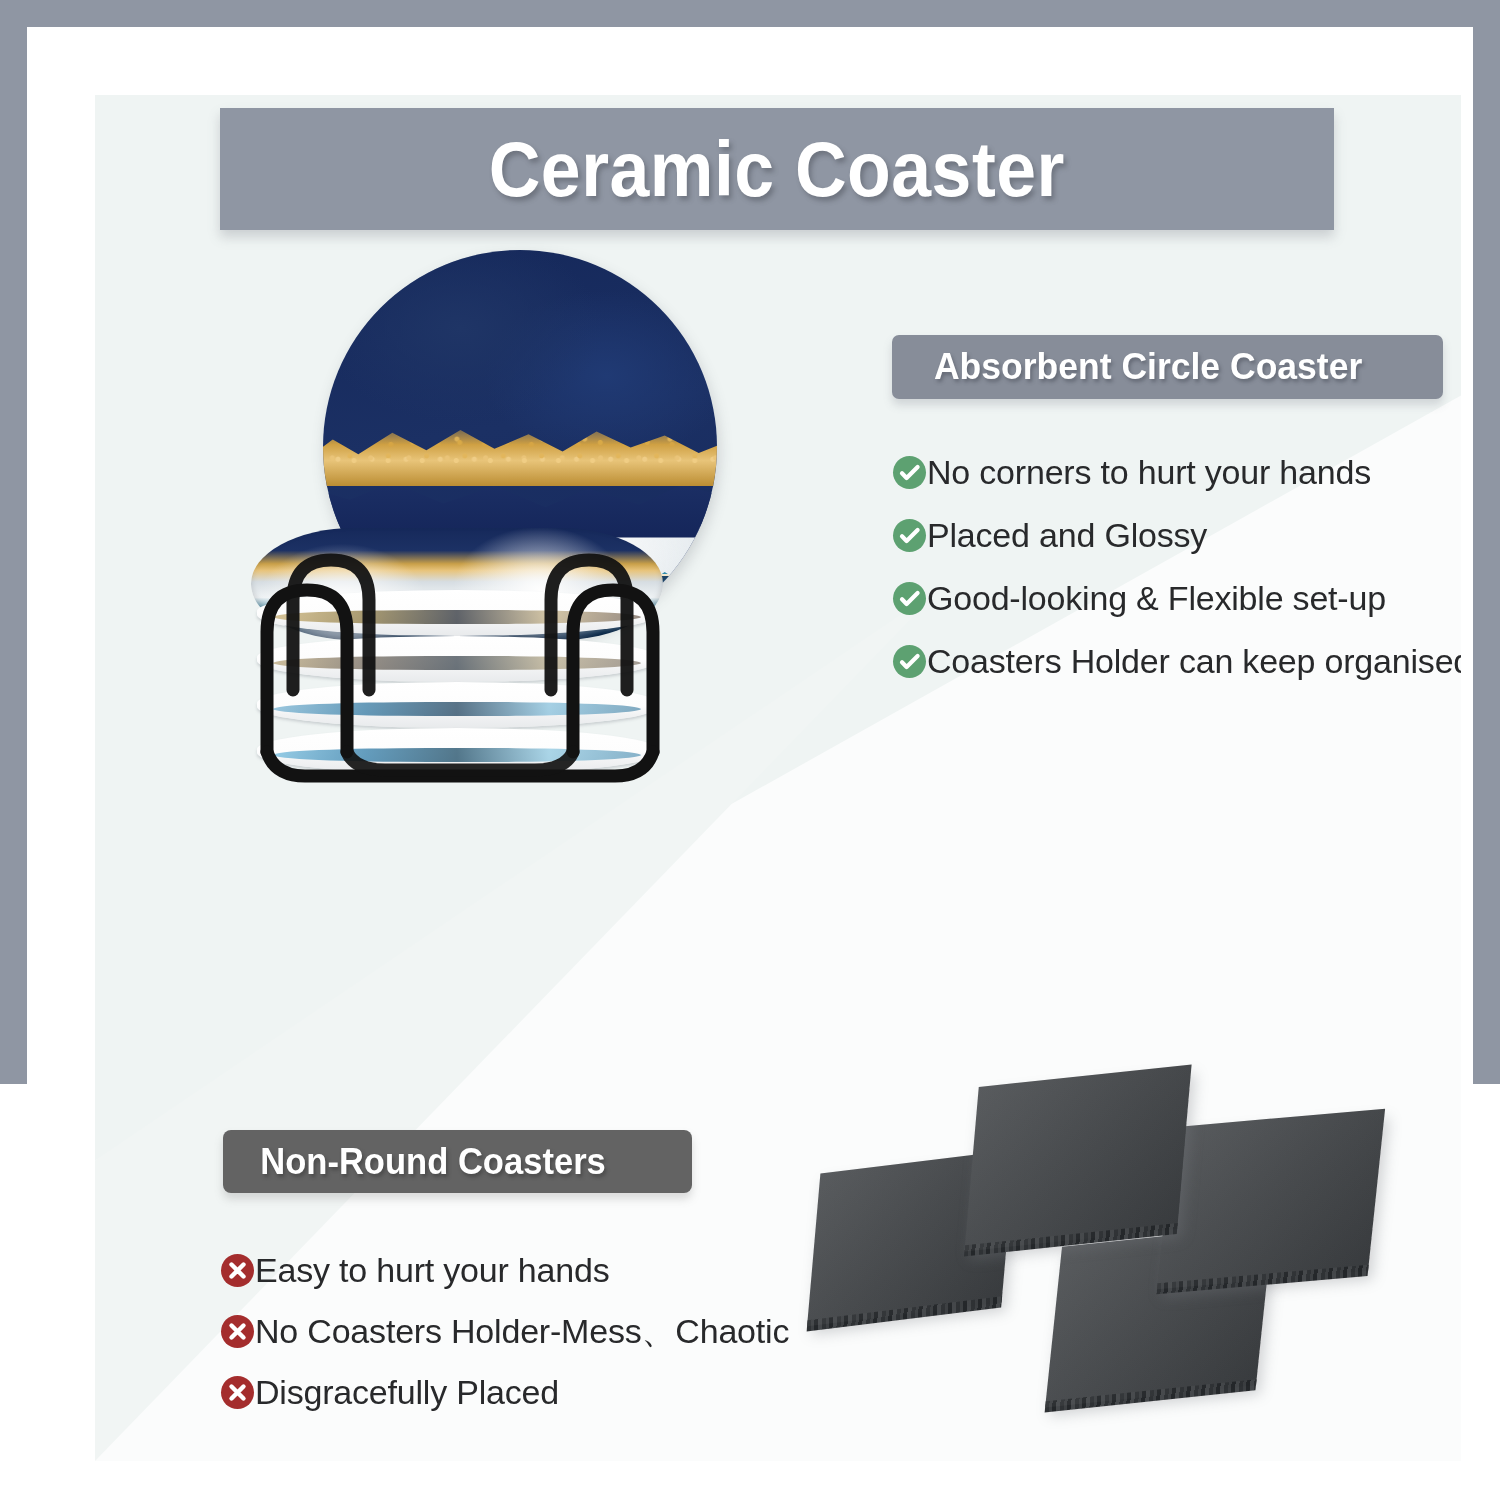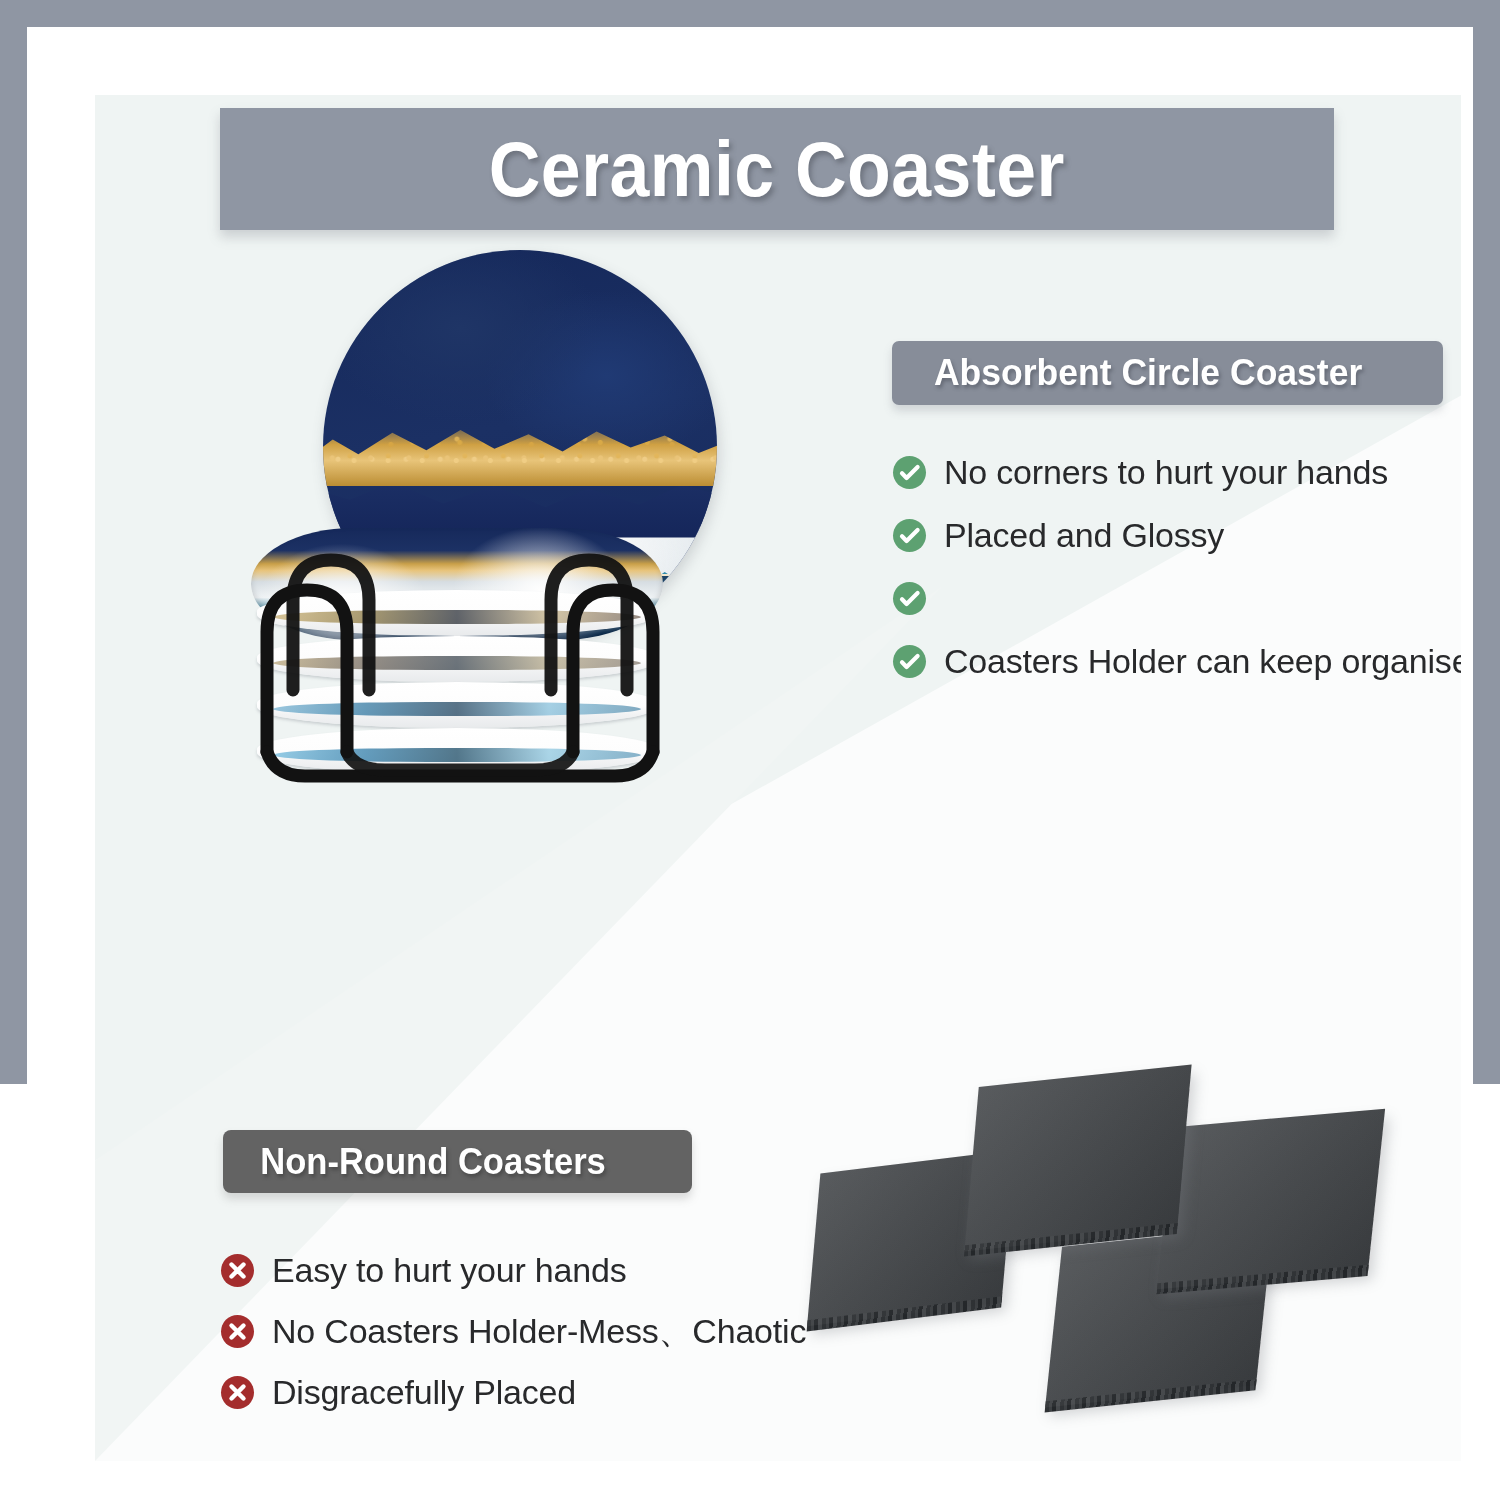--- a/index.html
+++ b/index.html
@@ -68,21 +68,21 @@
   }
 
   
   .pill {
     position: absolute;
     display: flex;
     align-items: center;
     z-index: 5;
   }
   #pill-pro {
-    left: 797px; top: 246px;
+    left: 797px; top: 240px;
     width: 551px; height: 64px;
     background: #878d99;
     border-radius: 7px;
     box-shadow: 0 6px 9px rgba(120,125,135,0.25);
     padding-left: 33px;
   }
   #pill-pro .pill-text {
     color: #ffffff;
     font-size: 37px;
     font-weight: bold;
@@ -108,21 +108,21 @@
   }
 
   
   .bullets { position: absolute; z-index: 5; }
   #bullets-pro { left: 798px; top: 346px; width: 600px; }
   #bullets-con { left: 126px; top: 1145px; width: 620px; }
 
   .bullet {
     display: flex;
     align-items: center;
-    gap: 18px;
+    gap: 1px;
   }
   #bullets-pro .bullet { height: 63px; }
   #bullets-con .bullet { height: 61px; }
 
   .badge {
     flex: 0 0 auto;
     width: 33px; height: 33px;
     border-radius: 50%;
     position: relative;
   }
@@ -354,20 +354,21 @@
               </svg>
           </span>
           <span class="bullet-text">Placed and Glossy</span>
         </div>
         <div class="bullet">
           <span class="badge ok">
             <svg viewBox="0 0 33 33">
                 <path d="M9 17.2 l4.6 4.8 L24.6 11" fill="none" stroke="#fff" stroke-width="4.2" stroke-linecap="round" stroke-linejoin="round"></path>
               </svg>
           </span>
+          <span class="bullet-text">Good-looking &amp; Flexible set-up</span>
         </div>
         <div class="bullet">
           <span class="badge ok">
             <svg viewBox="0 0 33 33">
                 <path d="M9 17.2 l4.6 4.8 L24.6 11" fill="none" stroke="#fff" stroke-width="4.2" stroke-linecap="round" stroke-linejoin="round"></path>
               </svg>
           </span>
           <span class="bullet-text">Coasters Holder can keep organised</span>
         </div>
       </div>

